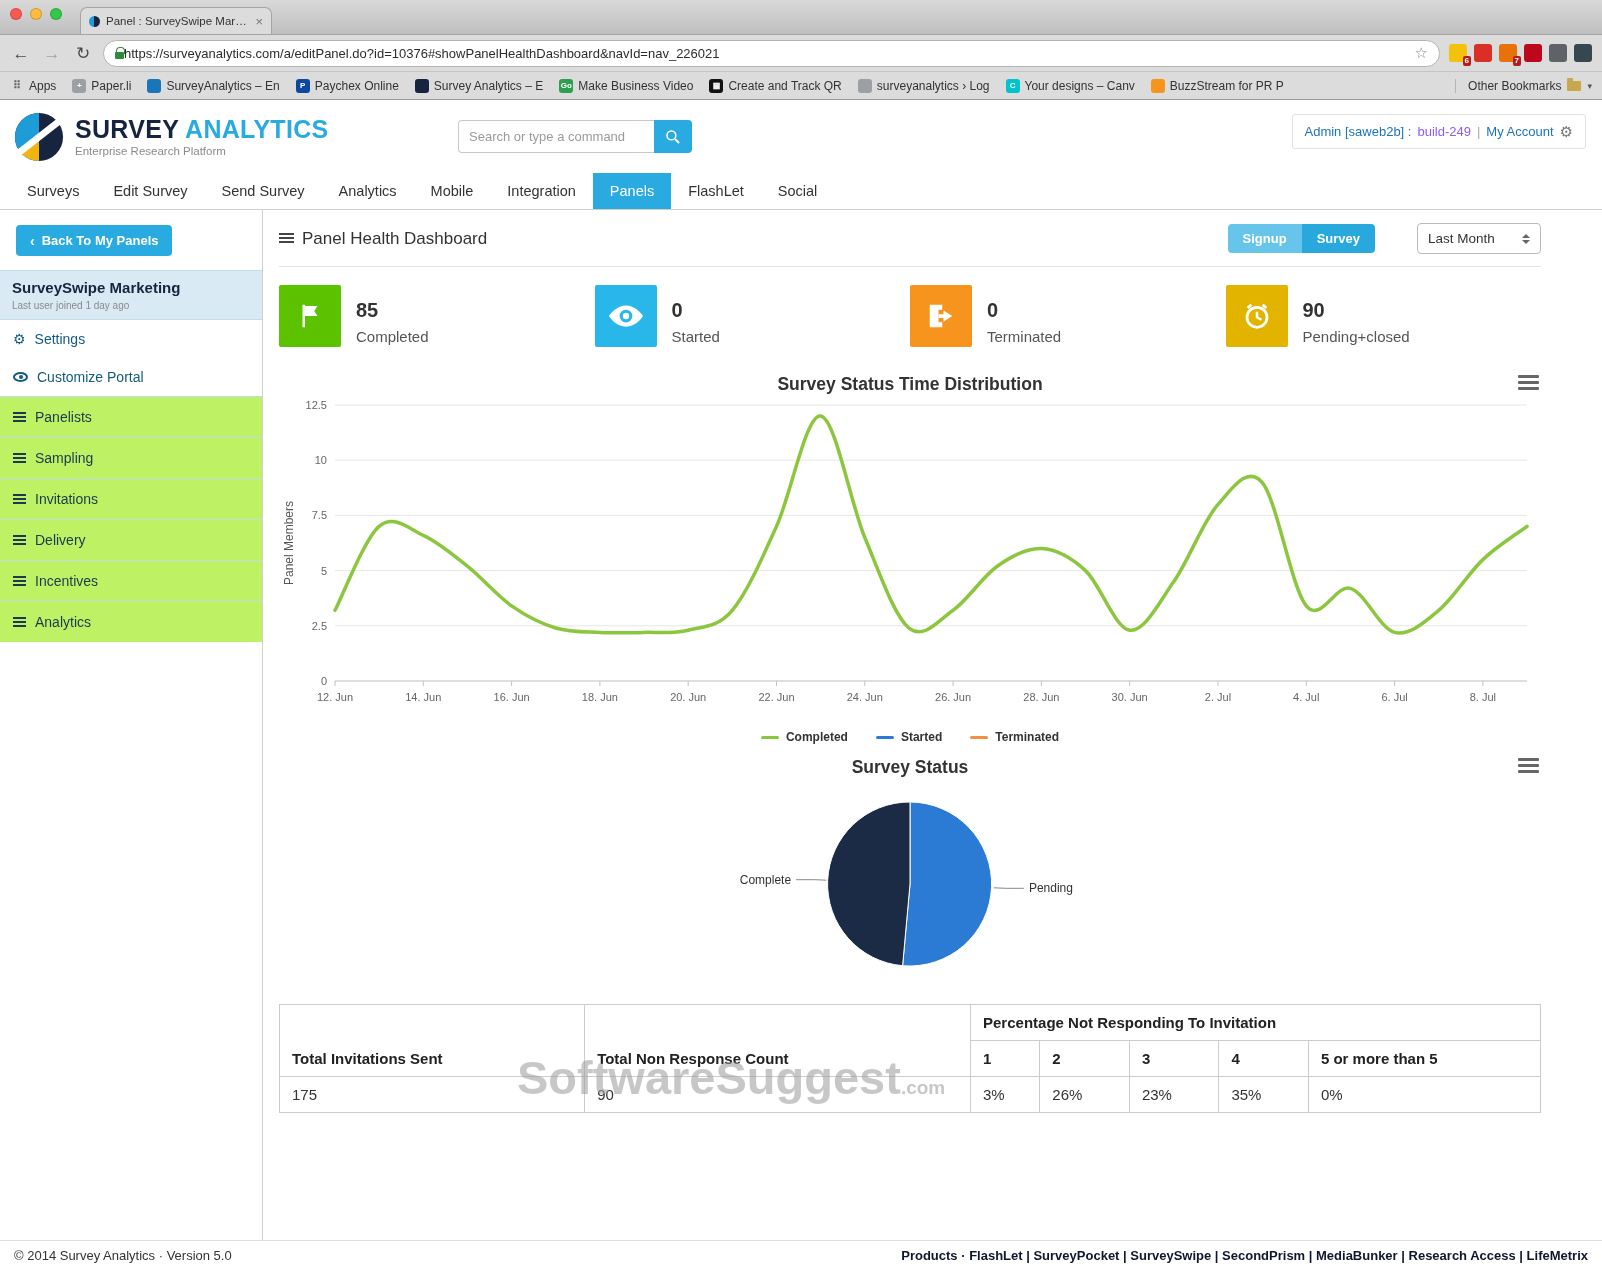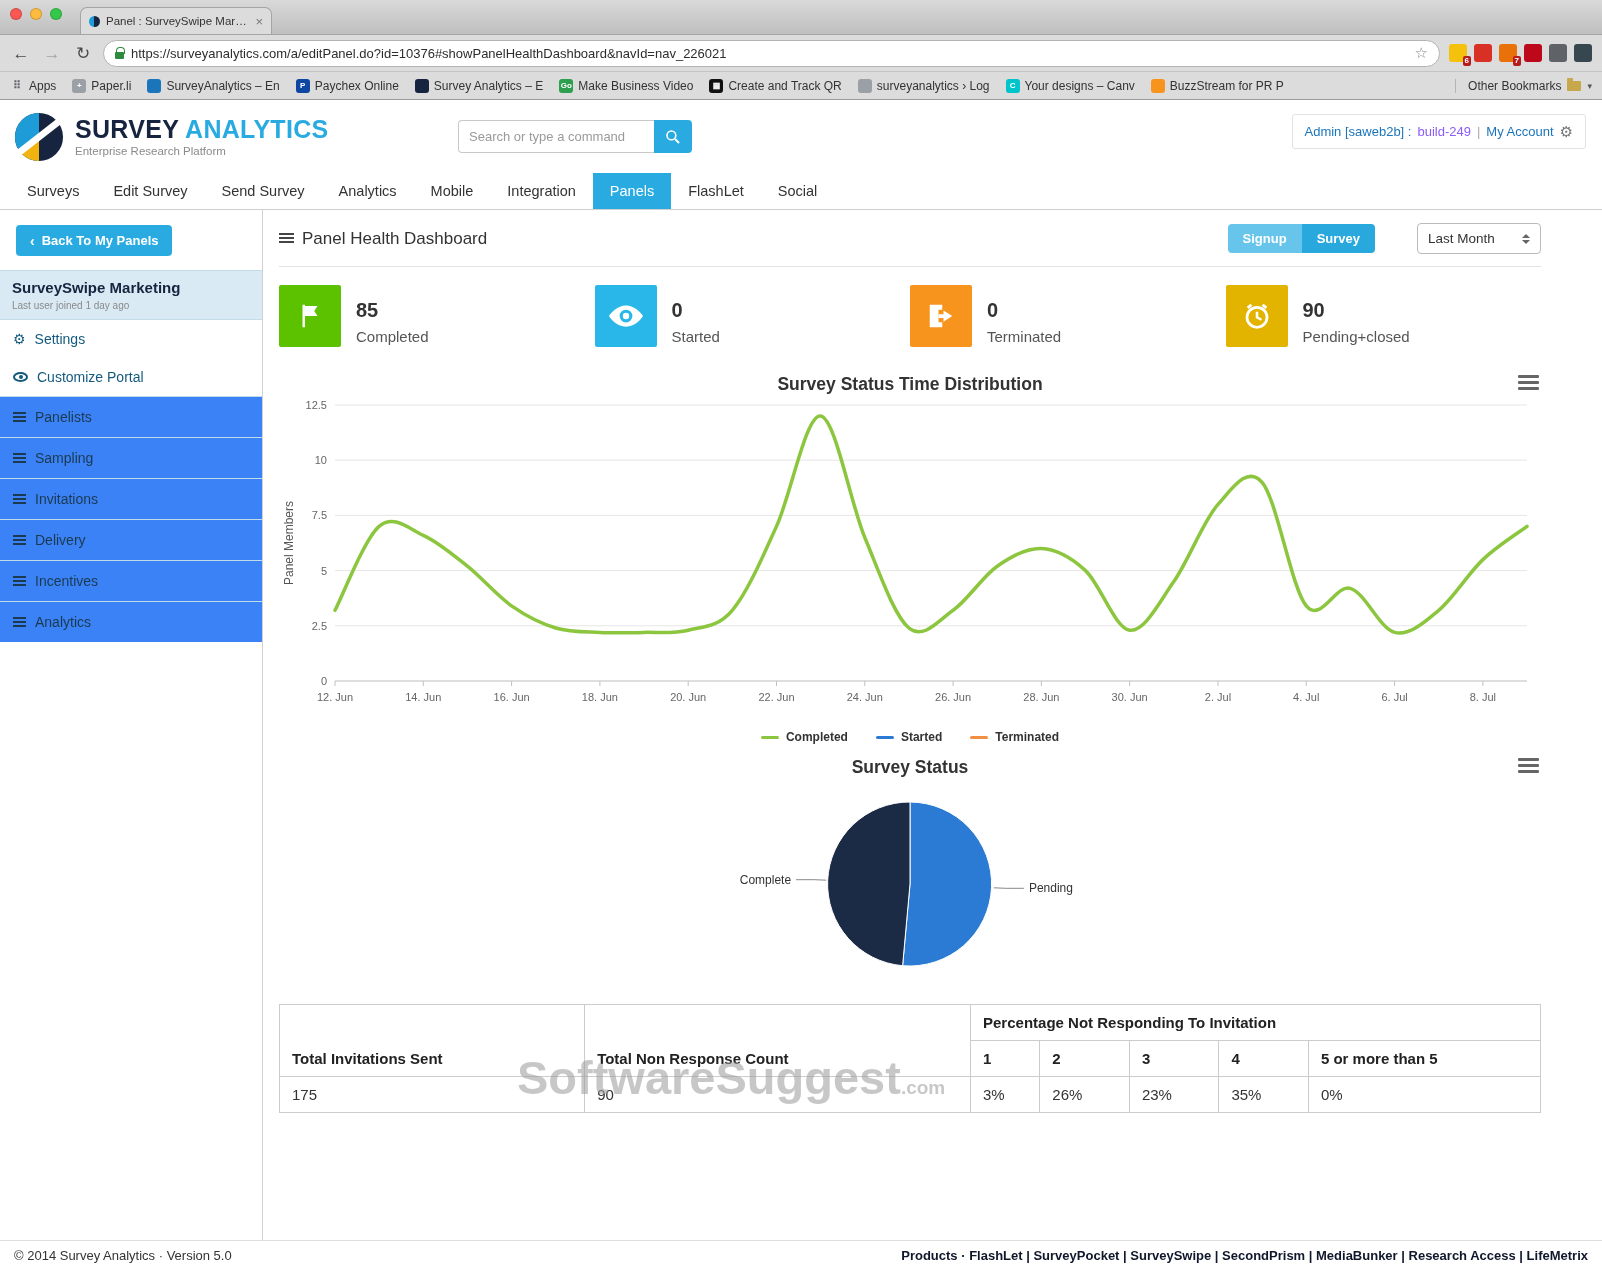--- a/index.html
+++ b/index.html
@@ -13,21 +13,21 @@
   .light{width:12px;height:12px;border-radius:50%;border:1px solid rgba(0,0,0,.18)}
   .light.red{background:#fc5753}.light.yellow{background:#fdbc40}.light.green{background:#34c84a}
   .tab{margin-left:80px;width:192px;height:27px;background:#dcdcdc;border:1px solid #a5a5a5;border-bottom:none;border-radius:7px 7px 0 0;display:flex;align-items:center;gap:6px;padding:0 8px;font-size:11.5px;color:#333}
   .tab-fav{width:11px;height:11px;border-radius:50%;background:linear-gradient(90deg,#1e9cd7 50%,#16243f 50%);flex-shrink:0}
   .tab-title{white-space:nowrap;overflow:hidden;text-overflow:ellipsis;flex:1}
   .tab-close{color:#777;font-size:13px;line-height:1}
 
   .toolbar{height:37px;background:#dcdcdc;display:flex;align-items:center;padding:0 10px;gap:9px;border-bottom:1px solid #c4c4c4;flex-shrink:0}
   .nav-btn{font-size:17px;color:#4a4a4a;width:22px;text-align:center;line-height:1}
   .nav-btn.disabled{color:#a3a3a3}
-  .omnibox{flex:1;height:27px;background:#fff;border:1px solid #b3b3b3;border-radius:14px;display:flex;align-items:center;padding:0 11px;gap:7px;font-size:13px;color:#333}
+  .omnibox{flex:1;height:27px;background:#fff;border:1px solid #b3b3b3;border-radius:14px;display:flex;align-items:center;padding:0 11px;font-size:13px;color:#333}
   .lockicon{width:9px;height:7px;background:#2e8b3d;border-radius:1px;position:relative;margin-top:4px;flex-shrink:0}
   .lockicon:before{content:"";position:absolute;top:-5px;left:1px;width:7px;height:6px;border:1.5px solid #2e8b3d;border-bottom:none;border-radius:4px 4px 0 0}
   .url{flex:1;white-space:nowrap;overflow:hidden;color:#2d2d2d}
   .star{color:#8a8a8a;font-size:15px}
   .ext-row{display:flex;gap:7px;align-items:center}
   .ext{width:18px;height:18px;border-radius:3px;position:relative}
   .ext-badge{position:absolute;bottom:-4px;right:-4px;background:#b71c1c;color:#fff;font-size:8px;padding:0 2px;border-radius:2px;line-height:10px;font-weight:bold}
   .ext-badge:empty{display:none}
 
   .bookmarksbar{height:28px;background:#dcdcdc;display:flex;align-items:center;padding:0 10px;gap:16px;border-bottom:1px solid #9c9c9c;font-size:12px;color:#333;flex-shrink:0}
@@ -60,21 +60,21 @@
 
   
   .content{flex:1;display:flex;min-height:0}
   .sidebar{width:263px;border-right:1px solid #d0d0d0;flex-shrink:0;background:#fff}
   .back-btn{margin:15px 16px 14px;display:inline-flex;align-items:center;gap:7px;background:#29abe2;color:#fff;font-size:13px;font-weight:bold;padding:8px 14px;border-radius:4px;cursor:pointer}
   .back-arrow{font-size:14px;line-height:1}
   .panel-head{background:#d9eaf4;border-top:1px solid #c3dcea;border-bottom:1px solid #c3dcea;padding:8px 12px}
   .panel-name{font-size:15px;font-weight:bold;color:#16243f}
   .panel-meta{font-size:10px;color:#8a8a8a;margin-top:4px}
   .side-link{display:flex;align-items:center;gap:9px;padding:11px 13px;font-size:14px;color:#155a7e;cursor:pointer}
-  .side-item{display:flex;align-items:center;gap:9px;padding:12px 13px;font-size:14px;color:#1b3a50;background:#3b82f6;border-top:1px solid #bfdcea;cursor:pointer}
+  .side-item{display:flex;align-items:center;gap:9px;padding:12px 13px;font-size:14px;color:#1b3a50;background:#bef264;border-top:1px solid #bfdcea;cursor:pointer}
   .side-item.last{border-bottom:1px solid #bfdcea}
   .list-icon{width:13px;height:10px;background:repeating-linear-gradient(#1b3a50 0 2px,transparent 2px 4px);flex-shrink:0}
   .list-icon.dark{background:repeating-linear-gradient(#444 0 2px,transparent 2px 4px);width:15px;height:11px}
   .eye-sm{width:15px;height:10px;border:2px solid #155a7e;border-radius:50%;position:relative;flex-shrink:0}
   .eye-sm i{position:absolute;left:50%;top:50%;width:4px;height:4px;background:#155a7e;border-radius:50%;transform:translate(-50%,-50%)}
 
   .main{flex:1;padding:0 61px 0 16px;position:relative;overflow:hidden}
   .dash-header{display:flex;align-items:center;padding:13px 0 12px;border-bottom:1px solid #e3e3e3}
   .dash-title{font-size:17px;color:#333;display:flex;align-items:center;gap:8px;font-weight:normal}
   .dash-controls{margin-left:auto;display:flex;align-items:center;gap:42px}

